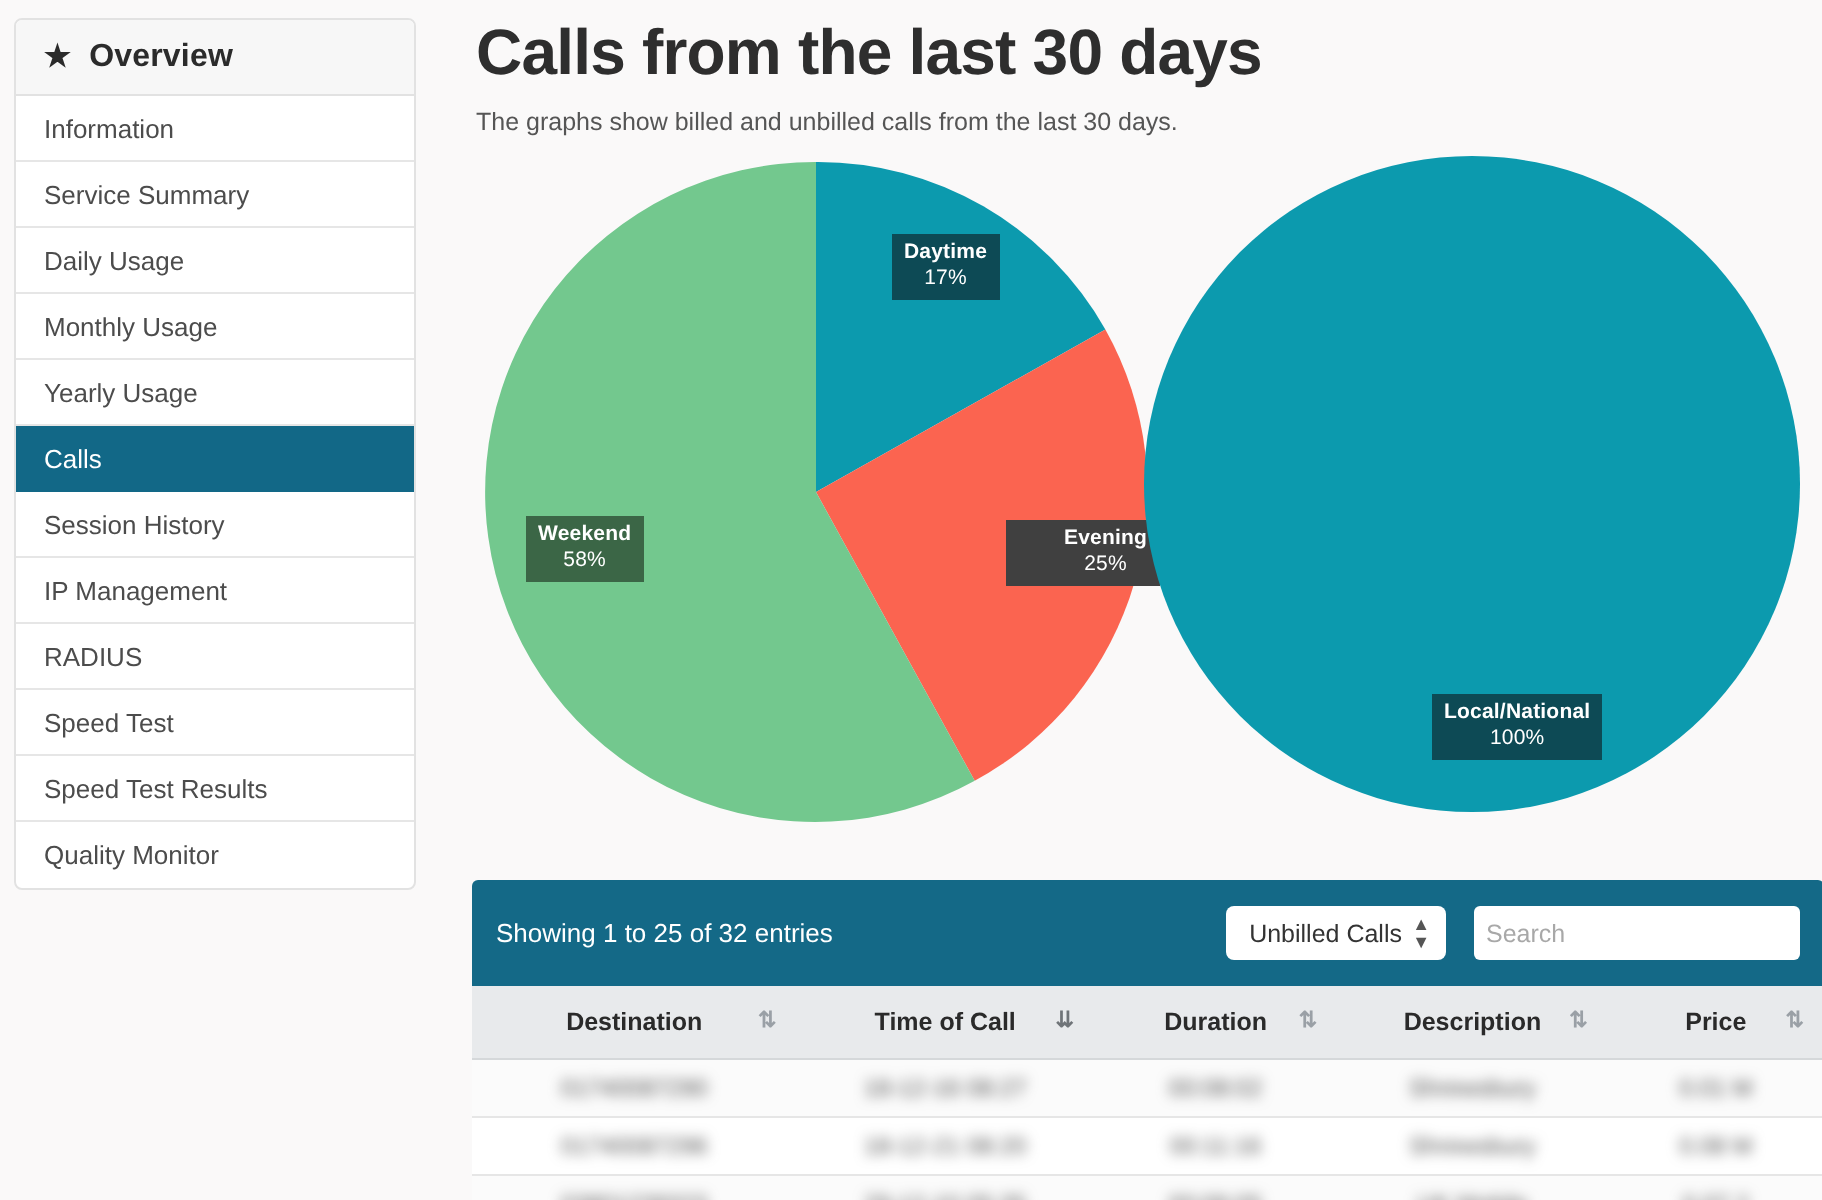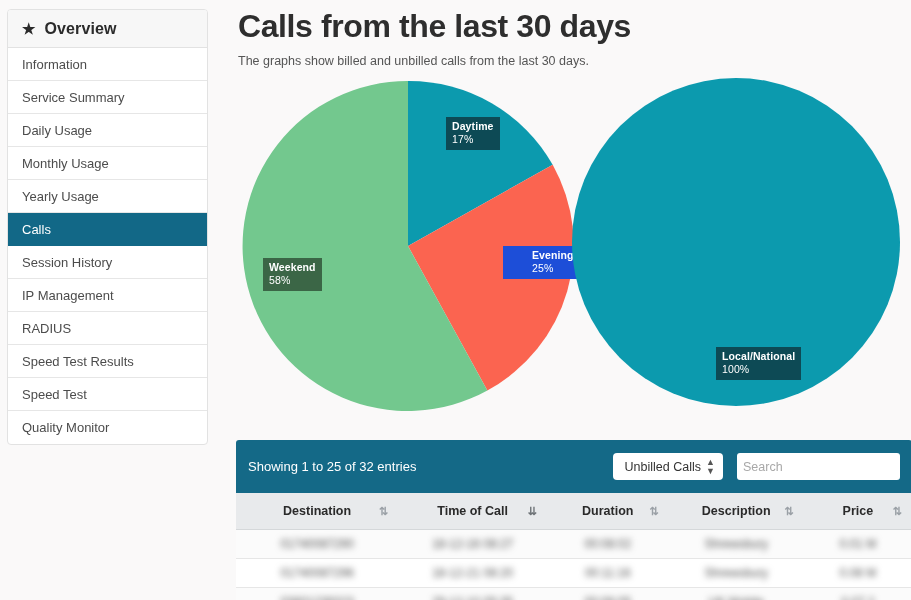--- a/index.html
+++ b/index.html
@@ -109,20 +109,21 @@
   }
   .pie-wrap { position: absolute; }
   .pie-wrap svg { display: block; overflow: visible; }
 
   .slice-label {
     position: absolute;
     padding: 3px 6px 4px 6px;
     font-size: 10.5px;
     line-height: 13px;
     color: #ffffff;
+    text-align: center;
     white-space: nowrap;
     font-weight: bold;
     letter-spacing: 0.1px;
   }
   .slice-label .pct { font-weight: normal; display: block; }
 
   
   #table-card {
     position: absolute;
     left: 8px;
@@ -258,24 +259,24 @@
     <div class="sidebar-item">
       <span>Session History</span>
     </div>
     <div class="sidebar-item">
       <span>IP Management</span>
     </div>
     <div class="sidebar-item">
       <span>RADIUS</span>
     </div>
     <div class="sidebar-item">
+      <span>Speed Test</span>
+    </div>
+    <div class="sidebar-item">
       <span>Speed Test Results</span>
-    </div>
-    <div class="sidebar-item">
-      <span>Speed Test</span>
     </div>
     <div class="sidebar-item">
       <span>Quality Monitor</span>
     </div>
   </nav>
 
   <section id="main">
 
     <h1 id="page-title">Calls from the last 30 days</h1>
     <p id="page-subtitle">The graphs show billed and unbilled calls from the last 30 days.</p>
@@ -291,21 +292,21 @@
           <path fill="#fb6450" d="M170,170 L314.68,88.72 A165,165 0 0,1 249.36,314.42 Z"></path>
 
           <path fill="#73c88e" d="M170,170 L249.36,314.42 A165,165 0 1,1 170,5 Z"></path>
         </svg>
 
         <div class="slice-label" style="left:208px; top:41px; background:#0d4a55;">
           <span>Daytime</span>
           <span class="pct">17%</span>
         </div>
 
-        <div class="slice-label" style="left:265px; top:170px; background:#1d4ed8;padding-left:29px;">
+        <div class="slice-label" style="left:265px; top:184px; background:#404040;padding-left:29px;">
           <span>Evening</span>
           <span class="pct">25%</span>
         </div>
 
         <div class="slice-label" style="left:25px; top:182px; background:#3b6646;">
           <span>Weekend</span>
           <span class="pct">58%</span>
         </div>
       </div>
 

